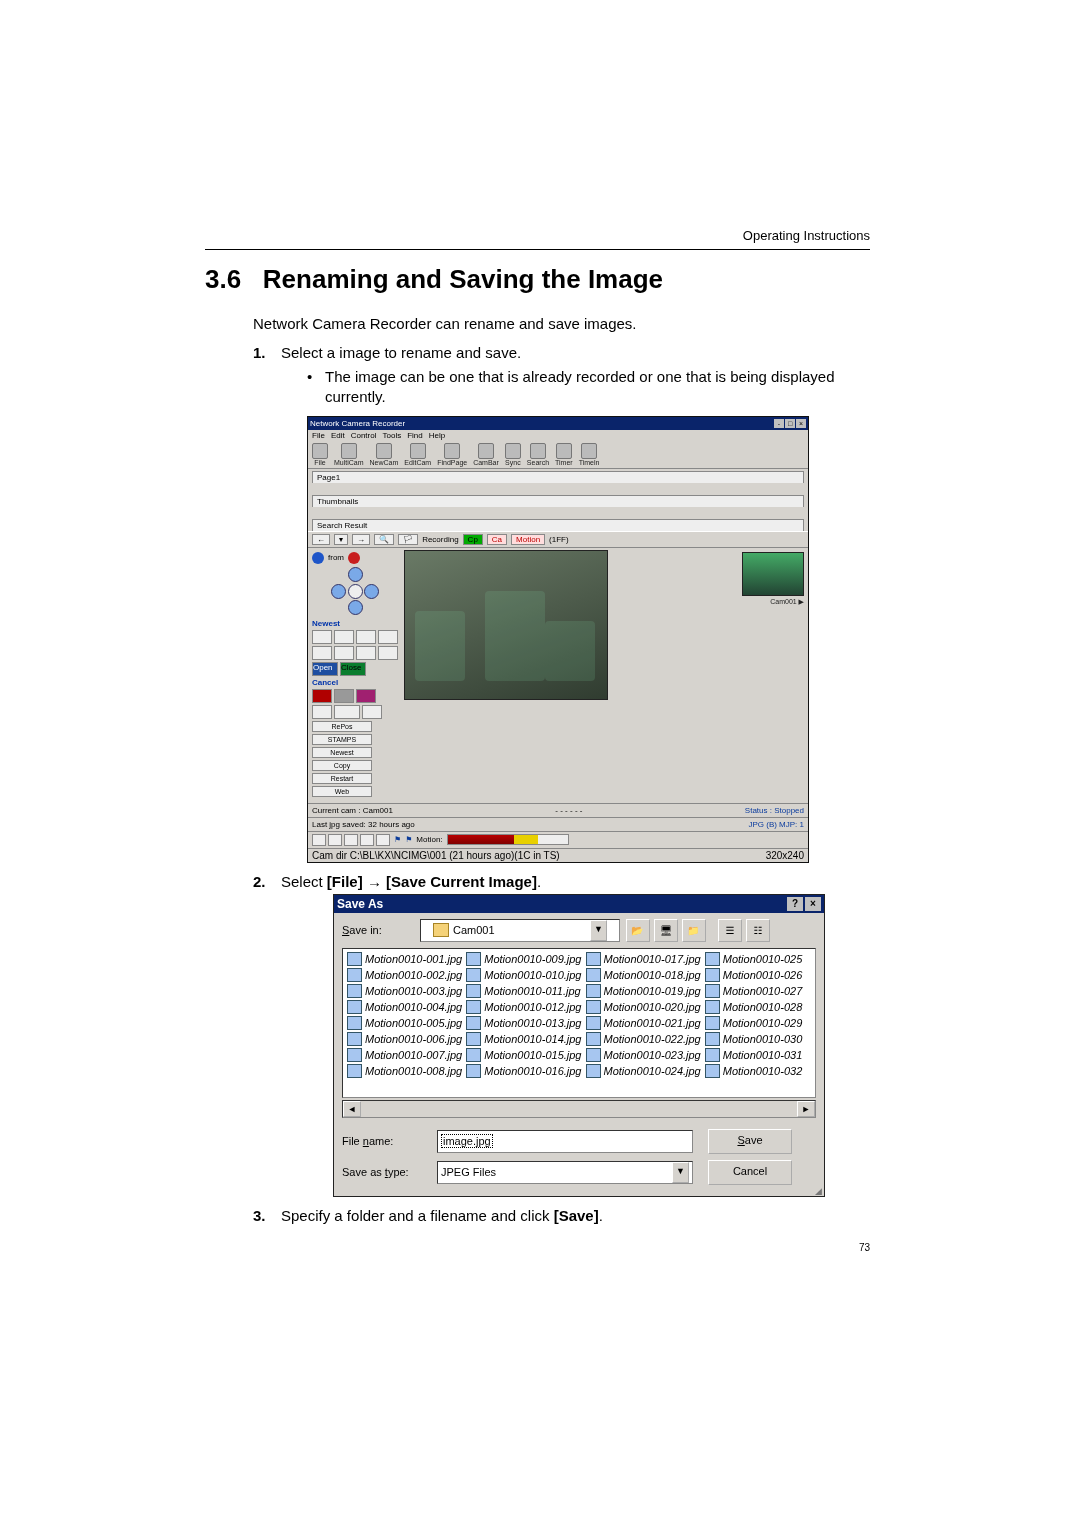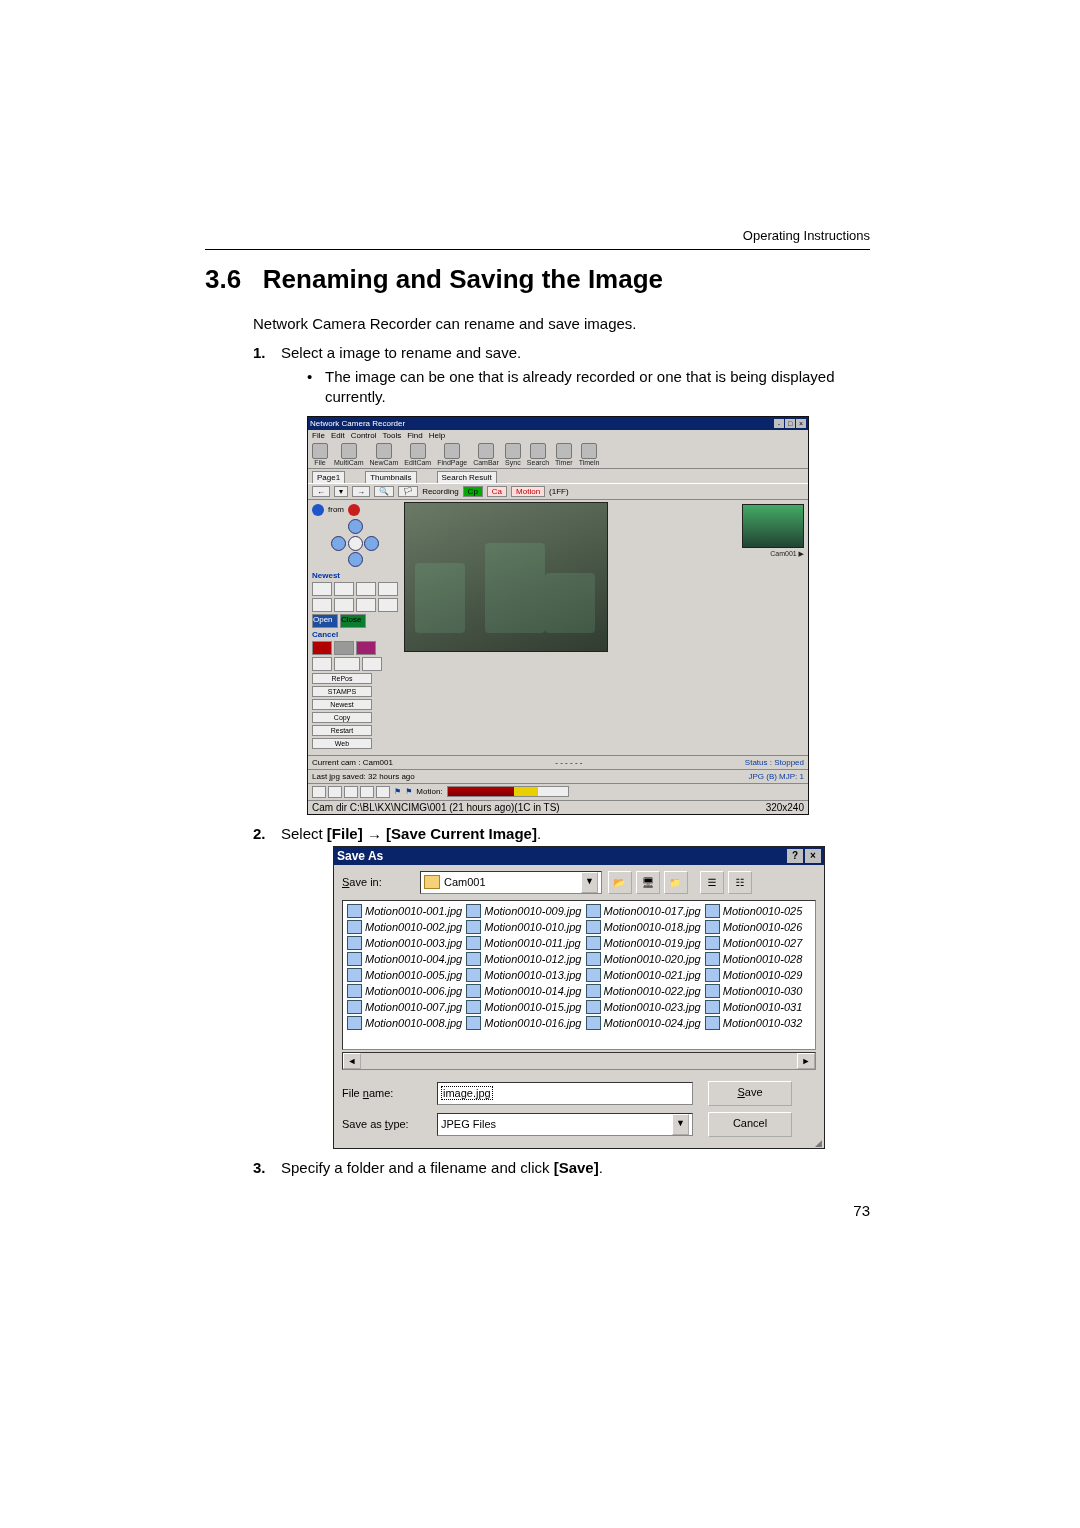--- a/index.html
+++ b/index.html
@@ -120,21 +120,21 @@
     display: inline-flex;
     flex-direction: column;
     align-items: center;
     font-size: 7px;
     color:#222;
   }
   .aw-toolbar .tbtn .ic{
     width:14px;height:14px;background:#bbb;border:1px solid #777;border-radius:2px;
   }
   .aw-tabs{
-    display:flex;gap:20px;padding:2px 4px 0 4px;font-size:8px;
+    display:flex;gap:12px;padding:2px 4px 0 4px;font-size:8px;flex-direction:column;
   }
   .aw-tabs span{padding:1px 4px;border:1px solid #888;border-bottom:none;background:#eee;}
   .aw-bar2{
     display:flex;align-items:center;gap:4px;
     padding:2px 4px;font-size:8px;background:#d6d3ce;border-top:1px solid #fff;border-bottom:1px solid #888;
   }
   .aw-bar2 .chip{padding:0 4px;border:1px solid #888;background:#eee;}
   .aw-bar2 .lbl-red{color:#b00;}
   .aw-body{display:flex;}
   .aw-side{
@@ -204,21 +204,21 @@
     display:flex;justify-content:space-between;align-items:center;
     height:18px;padding:0 3px;font-weight:bold;font-size:12px;
   }
   .sd-title .r{display:flex;gap:2px;}
   .sd-title .r span{width:16px;height:14px;background:#c0c0c0;color:#000;text-align:center;font-size:10px;line-height:14px;font-weight:bold;}
   .sd-row{
     display:flex;align-items:center;gap:6px;padding:6px 8px 4px;
   }
   .sd-row label{width:72px;}
   .sd-combo{
-    flex:0 0 174px;height:21px;border:1px inset #888;background:#fff;display:flex;align-items:center;padding:0 3px;gap:4px;
+    flex:0 0 174px;height:21px;border:1px inset #888;background:#fff;display:flex;align-items:center;padding:0 12px;gap:4px;
   }
   .sd-combo .fico{width:14px;height:12px;background:#f5d278;border:1px solid #a88424;}
   .sd-combo .drop{margin-left:auto;width:15px;height:19px;background:#d6d3ce;border:1px outset #fff;text-align:center;font-size:9px;line-height:17px;}
   .sd-icons{display:flex;gap:4px;}
   .sd-icons .ib{width:22px;height:21px;background:#d6d3ce;border:1px outset #fff;display:flex;align-items:center;justify-content:center;font-size:10px;}
   .sd-icons .sep{width:4px;}
   .sd-filegrid{
     margin:2px 8px;background:#fff;border:1px inset #888;height:144px;
     padding:2px;display:flex;overflow:hidden;
   }
@@ -245,21 +245,21 @@
   .sd-typebox .drop{margin-left:auto;width:15px;height:19px;background:#d6d3ce;border:1px outset #fff;text-align:center;font-size:9px;line-height:17px;}
   .sd-btn{
     width:82px;height:23px;background:#d6d3ce;border:1px outset #fff;text-align:center;line-height:21px;
   }
   .sd-btn .ul{text-decoration:underline;}
   .sd-resize{
     text-align:right;font-size:9px;color:#777;padding:0 2px 1px 0;line-height:7px;
   }
 
   .page-num{
-    text-align:right;font-size:15px;margin-top:26px;
+    text-align:right;font-size:10px;margin-top:18px;
   }
 </style>
 </head>
 <body>
 
 <div class="page">
   <div class="header-label">Operating Instructions</div>
 
   <div class="section-title">
     <span>3.6</span>&nbsp;&nbsp;&nbsp;<span>Renaming and Saving the Image</span>

